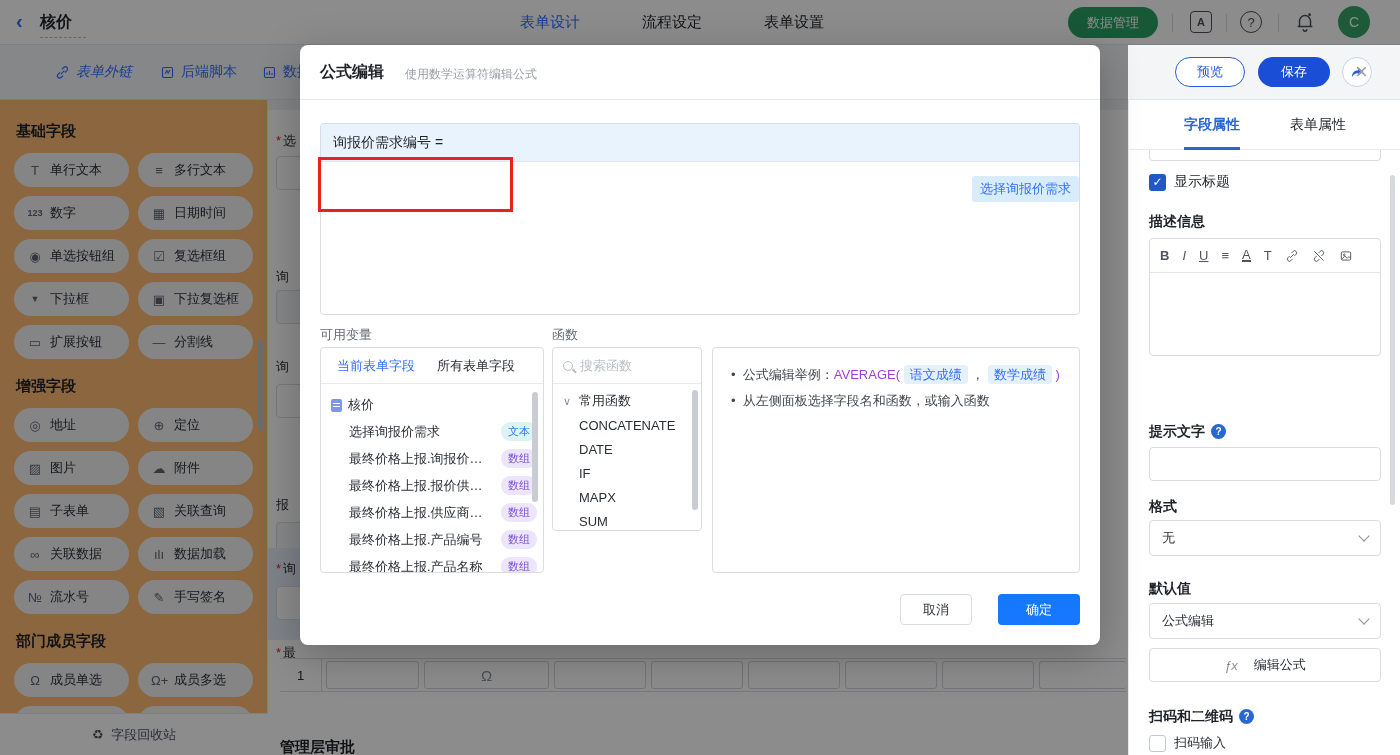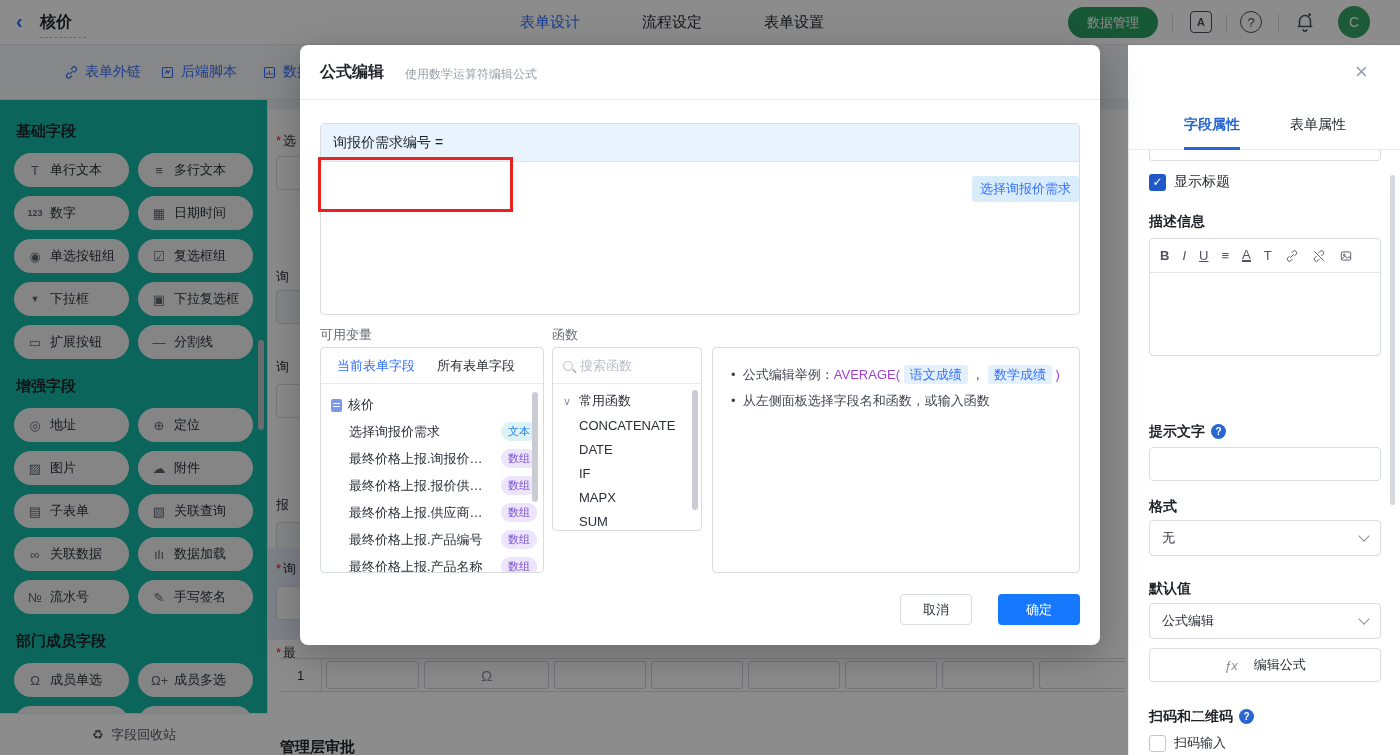--- a/index.html
+++ b/index.html
@@ -21,21 +21,21 @@
   .bell { left:1294px; top:11px; width:22px; height:22px; }
   .bell svg { width:22px; height:22px; stroke:#4a4f57; fill:none; stroke-width:1.6; }
   .avatar { left:1338px; top:6px; width:32px; height:32px; border-radius:50%; background:#35a564; color:#fff; font-size:14px; display:flex; align-items:center; justify-content:center; cursor:pointer; }
 
   
   .toolbar { left:0; top:45px; width:1128px; height:55px; background:#f4f6f8; border-bottom:1px solid #e3e5e9; z-index:1; }
   .tool-item { top:18px; display:flex; gap:6px; align-items:center; color:#3370ff; font-size:14px; cursor:pointer; white-space:nowrap; }
   .tool-item svg { width:15px; height:15px; stroke:#3370ff; fill:none; stroke-width:1.8; }
 
   
-  .sidebar { left:0; top:100px; width:268px; height:655px; background:#14b8a6; border-right:1px solid #e8eaee; z-index:1; padding:16px 14px 0 14px; }
+  .sidebar { left:0; top:100px; width:268px; height:655px; background:#fdba74; border-right:1px solid #e8eaee; z-index:1; padding:16px 14px 0 14px; }
   .sec-title { font-size:15px; font-weight:700; margin:6px 0 12px 2px; }
   .grid { display:grid; grid-template-columns:1fr 1fr; gap:9px; margin-bottom:18px; }
   .fpill { height:34px; background:#f2f3f5; border-radius:17px; display:flex; align-items:center; gap:7px; padding-left:13px; font-size:13px; color:#2b2f36; cursor:grab; overflow:hidden; white-space:nowrap; }
   .fpill .ic { color:#5f6672; font-size:13px; width:16px; text-align:center; flex:none; }
   .fpill .ic.num { font-size:9px; font-weight:bold; letter-spacing:0; }
   .sb-scroll { left:258px; top:340px; width:6px; height:90px; background:#c2c6cc; border-radius:3px; z-index:2; }
   .recycle-bar { left:0; top:713px; width:268px; height:42px; background:#fff; border-top:1px solid #e8eaee; display:flex; align-items:center; justify-content:center; gap:8px; font-size:13px; color:#4e5460; z-index:2; cursor:pointer; }
 
   
   .canvas { left:268px; top:100px; width:860px; height:655px; background:#eef0f3; z-index:1; }
@@ -137,21 +137,21 @@
   <div class="abs bell">
     <svg viewBox="0 0 24 24">
         <path d="M6 17 v-6 a6 6 0 0 1 12 0 v6 M4 17 h16 M10 20 a2 2 0 0 0 4 0"></path>
         <circle cx="17" cy="4" r="1.5" fill="#4a4f57" stroke="none"></circle>
       </svg>
   </div>
   <div class="abs avatar">C</div>
 </div>
 
 <div class="abs toolbar">
-  <div class="abs tool-item" style="left:64px;">
+  <div class="abs tool-item" style="left:55px;font-style:italic;">
     <svg viewBox="0 0 24 24">
         <path d="M9 15 L15 9 M8 12 l-3 3 a3.5 3.5 0 0 0 5 5 l3-3 M16 12 l3-3 a3.5 3.5 0 0 0-5-5 l-3 3"></path>
       </svg>
     <span>表单外链</span>
   </div>
   <div class="abs tool-item" style="left:160px;">
     <svg viewBox="0 0 24 24">
         <rect x="4" y="4" width="16" height="16" rx="2"></rect>
         <path d="M8 14 l3-5 2 4 3-5"></path>
       </svg>
@@ -302,20 +302,29 @@
       <div class="abs sbox" style="left:759px; width:87px; border-right:none;"></div>
     </div>
     <div class="abs sectitle2">管理层审批</div>
   </div>
 </div>
 
 <div class="abs mask-top"></div>
 <div class="abs mask-left"></div>
 
 <div class="abs rightcol">
+  <div class="abs actionbar">
+    <div class="abs btn-preview">预览</div>
+    <div class="abs btn-save">保存</div>
+    <div class="abs btn-share">
+      <svg viewBox="0 0 24 24">
+          <path d="M13 4 L21 10.5 L13 17 V13 C7 13 4.5 16.5 3 19.5 C3 12 7.5 8.5 13 8.2 Z"></path>
+        </svg>
+    </div>
+  </div>
   <div class="abs rpanel">
     <div class="rtabs">
       <div class="rtab active">字段属性</div>
       <div class="rtab">表单属性</div>
     </div>
     <div class="abs" style="left:20px; top:50px; width:232px; height:11px; border:1px solid #d9dce1; border-top:none; border-radius:0 0 4px 4px;"></div>
     <div class="abs" style="left:20px; top:73px; display:flex; align-items:center; gap:8px;">
       <div class="cbx on">✓</div>
       <span style="font-size:14px;">显示标题</span>
     </div>

